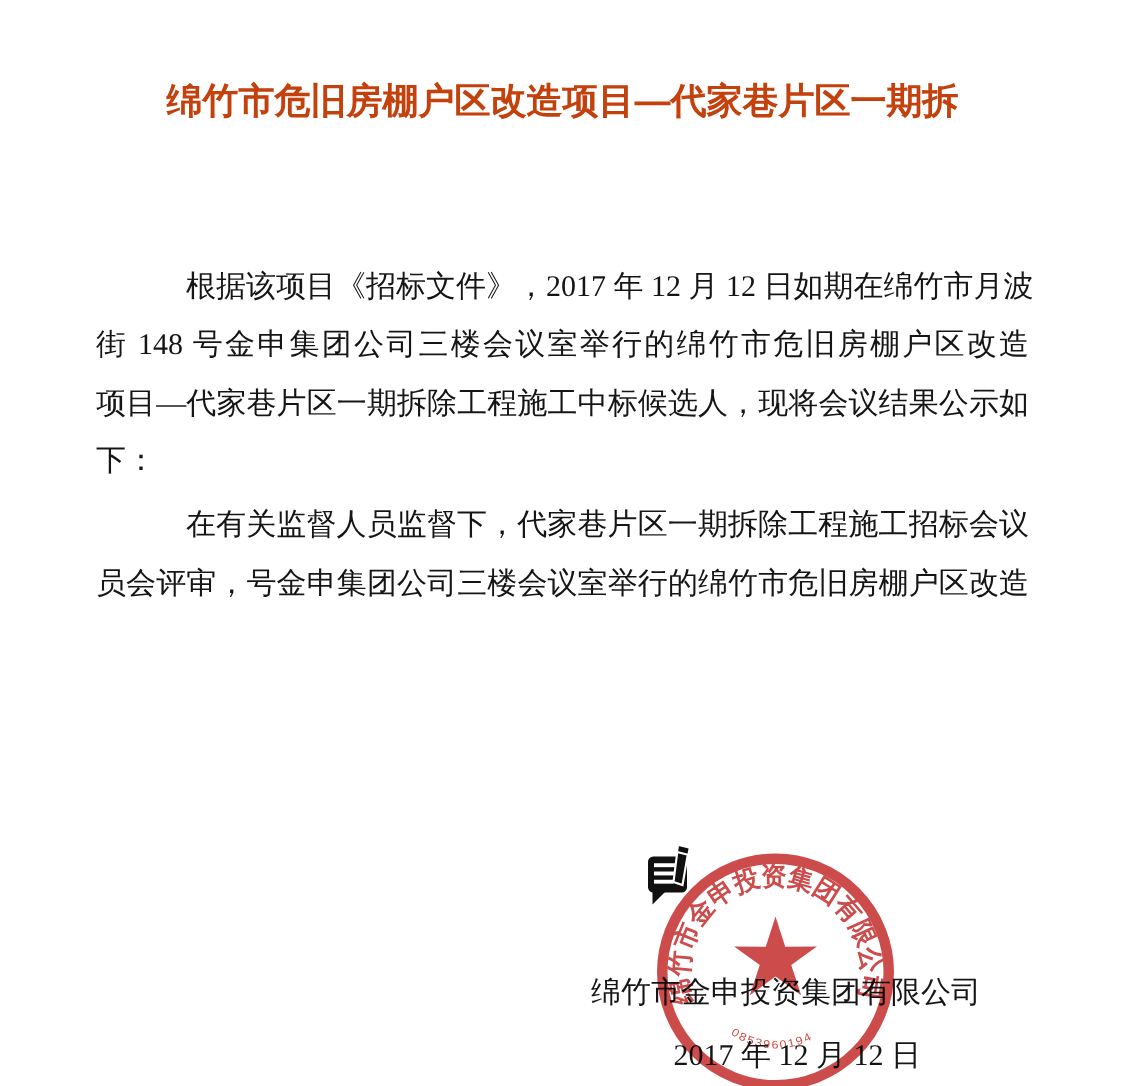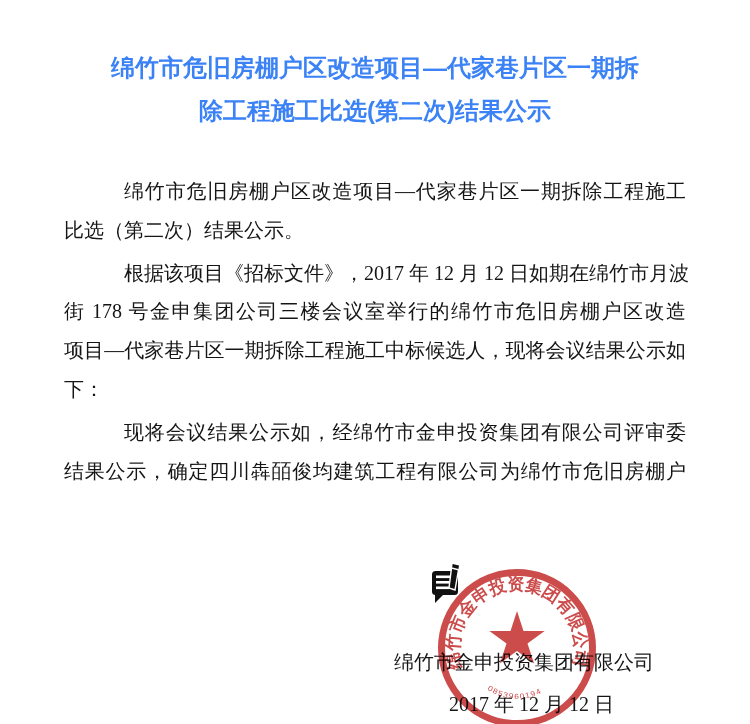--- a/index.html
+++ b/index.html
@@ -13,21 +13,21 @@
   }
   
   .title{
     position:absolute;left:0;top:46px;width:750px;
     text-align:center;
     font-family:"Liberation Sans","DejaVu Sans",sans-serif;
     font-weight:700;
     font-size:24px;
     line-height:43px;
     letter-spacing:0px;
-    color:#3b82f6;
+    color:#c2410c;
   }
   
   .body-text{
     position:absolute;left:64px;top:172px;width:622px;
     font-size:20px;
     line-height:38.8px;
   }
   .para{margin:0;}
   .para + .para{margin-top:4px;}
   .line{
@@ -70,37 +70,32 @@
     z-index:4;
   }
 </style>
 </head>
 <body>
 
 <div class="page">
 
   <div class="title">
     <div>绵竹市危旧房棚户区改造项目—代家巷片区一期拆</div>
-    <div>除工程施工比选(第二次)结果公示</div>
   </div>
 
   <div class="body-text">
     <div class="para">
-      <div class="line indent">绵竹市危旧房棚户区改造项目—代家巷片区一期拆除工程施工</div>
-      <div class="line end">比选（第二次）结果公示。</div>
-    </div>
-    <div class="para">
       <div class="line indent">根据该项目《招标文件》，2017 年 12 月 12 日如期在绵竹市月波</div>
-      <div class="line">街 178 号金申集团公司三楼会议室举行的绵竹市危旧房棚户区改造</div>
+      <div class="line">街 148 号金申集团公司三楼会议室举行的绵竹市危旧房棚户区改造</div>
       <div class="line">项目—代家巷片区一期拆除工程施工中标候选人，现将会议结果公示如</div>
       <div class="line end">下：</div>
     </div>
     <div class="para">
-      <div class="line indent">现将会议结果公示如，经绵竹市金申投资集团有限公司评审委</div>
-      <div class="line">结果公示，确定四川犇皕俊均建筑工程有限公司为绵竹市危旧房棚户</div>
+      <div class="line indent">在有关监督人员监督下，代家巷片区一期拆除工程施工招标会议</div>
+      <div class="line">员会评审，号金申集团公司三楼会议室举行的绵竹市危旧房棚户区改造</div>
     </div>
   </div>
 
   <div class="sign-company">绵竹市金申投资集团有限公司</div>
   <div class="sign-date">2017 年 12 月 12 日</div>
 
   <svg class="stamp" viewBox="427 558 180 180">
 
     <circle cx="517" cy="648" r="75.5" fill="none" stroke-width="7" stroke="#c83c3c"></circle>
 

